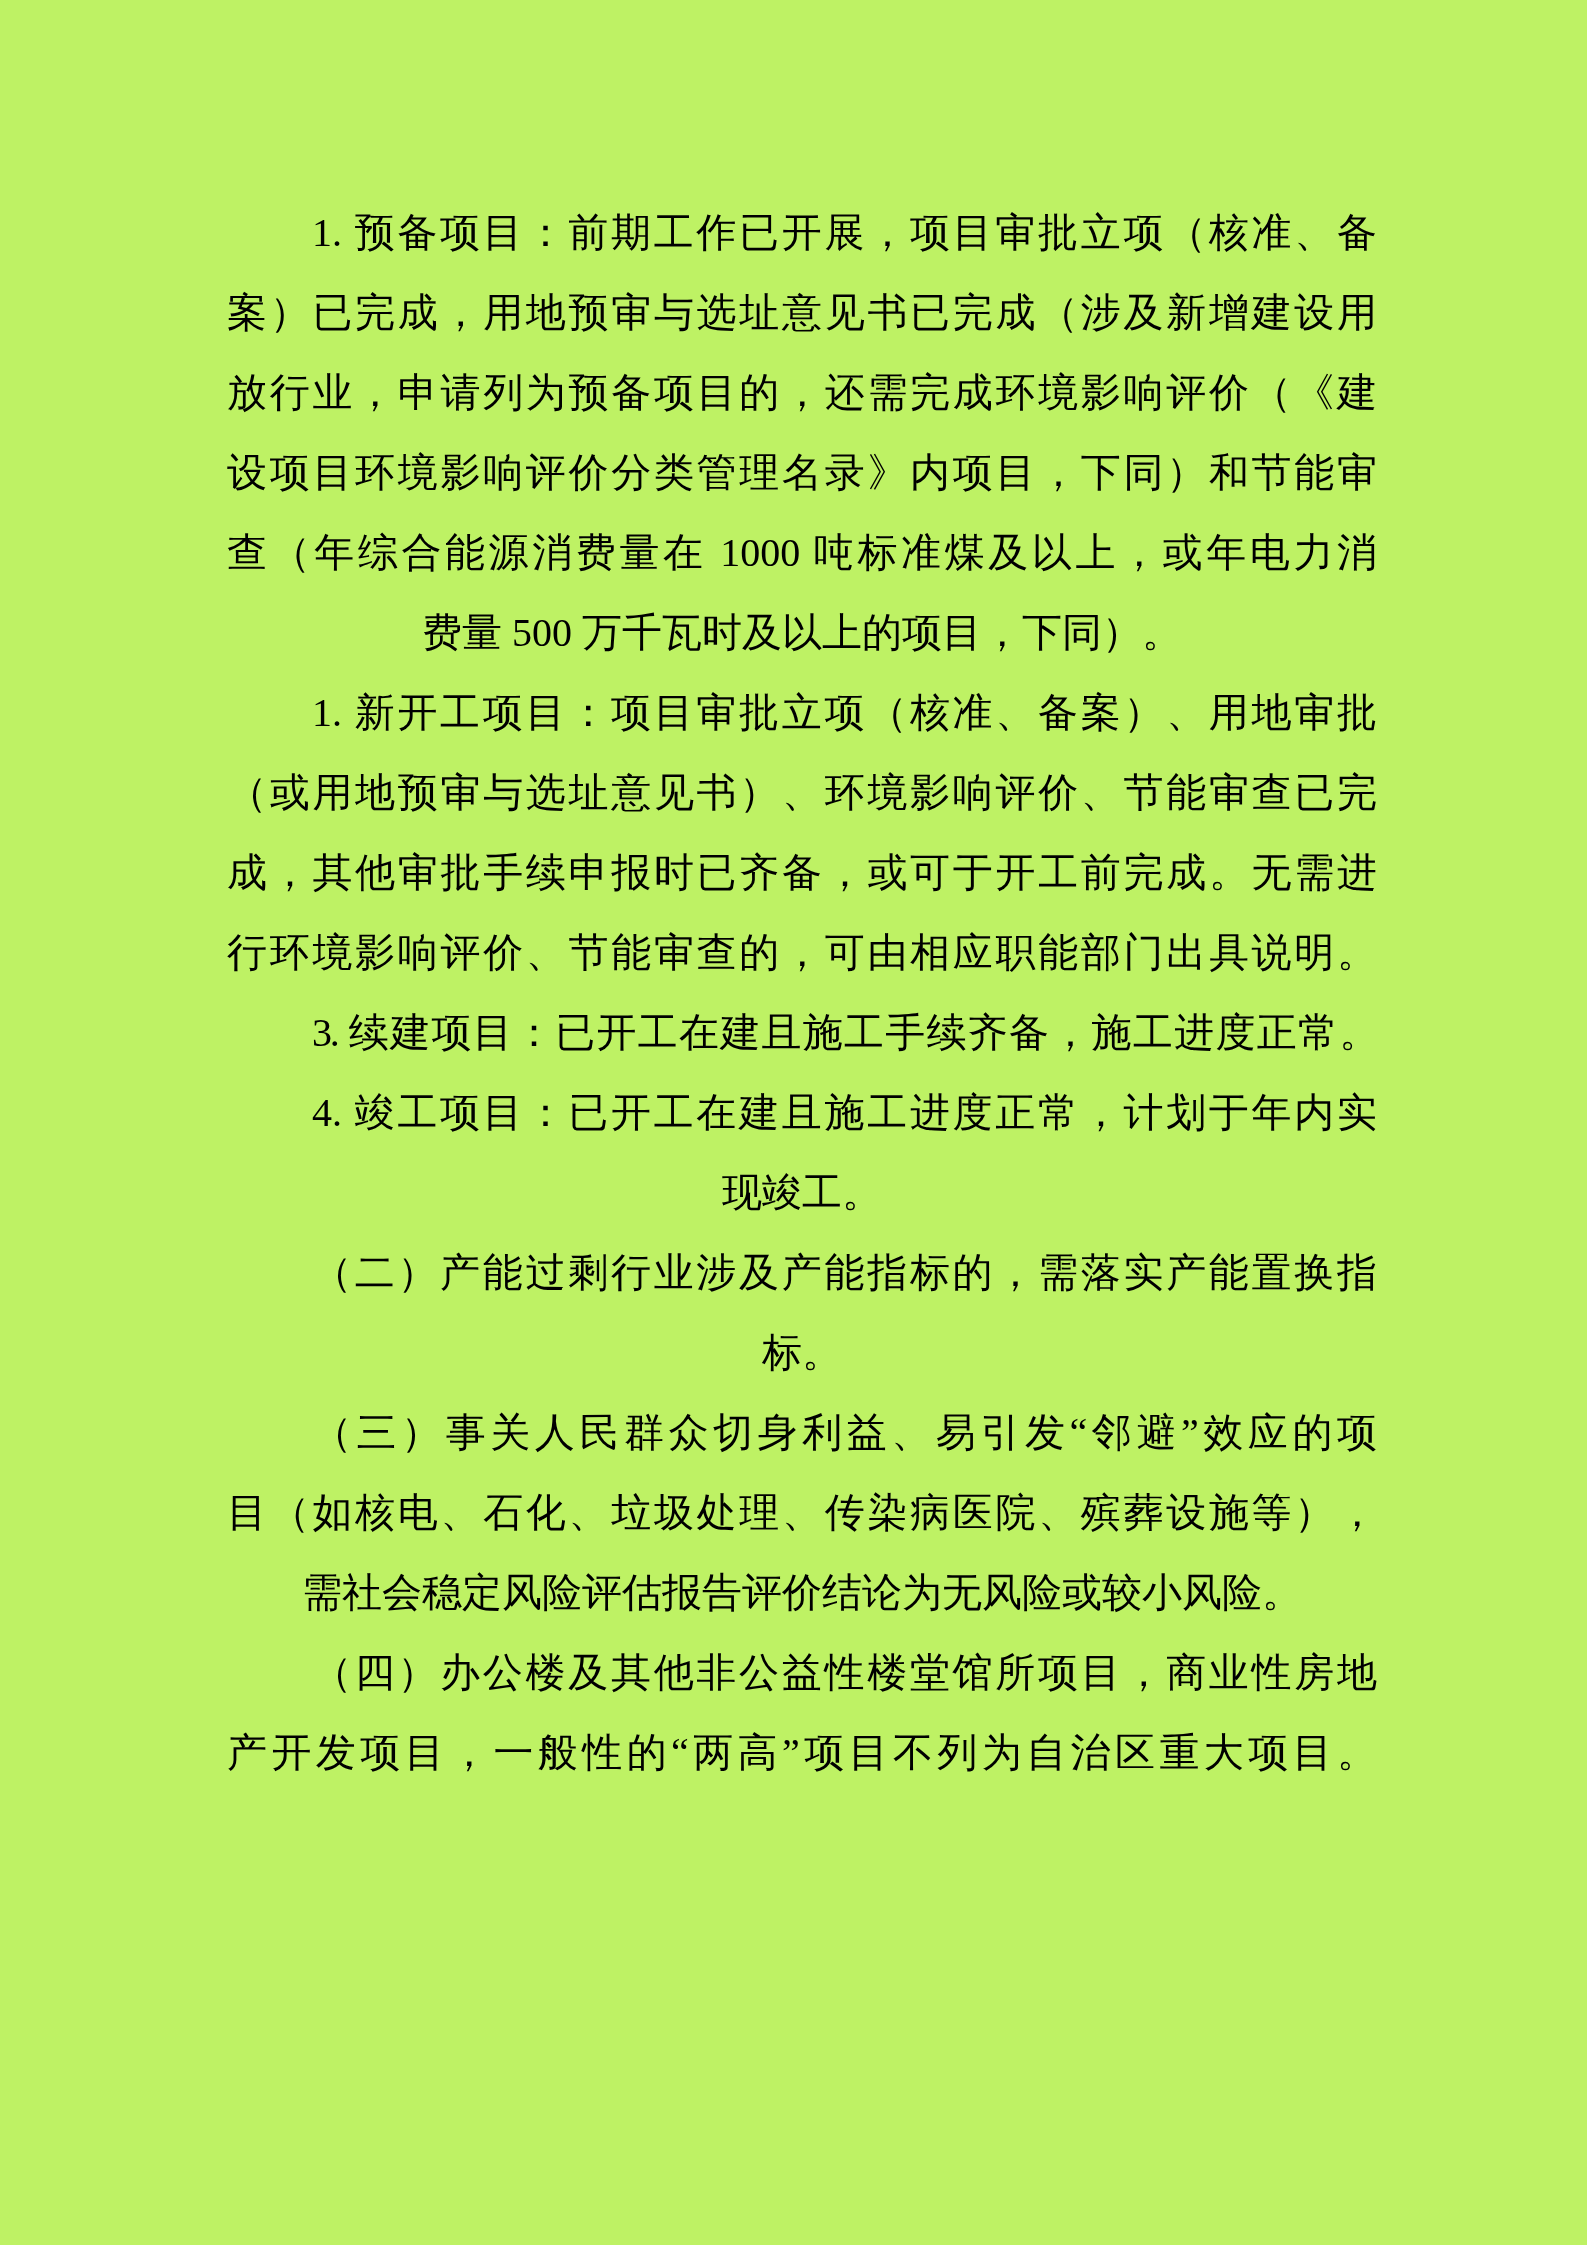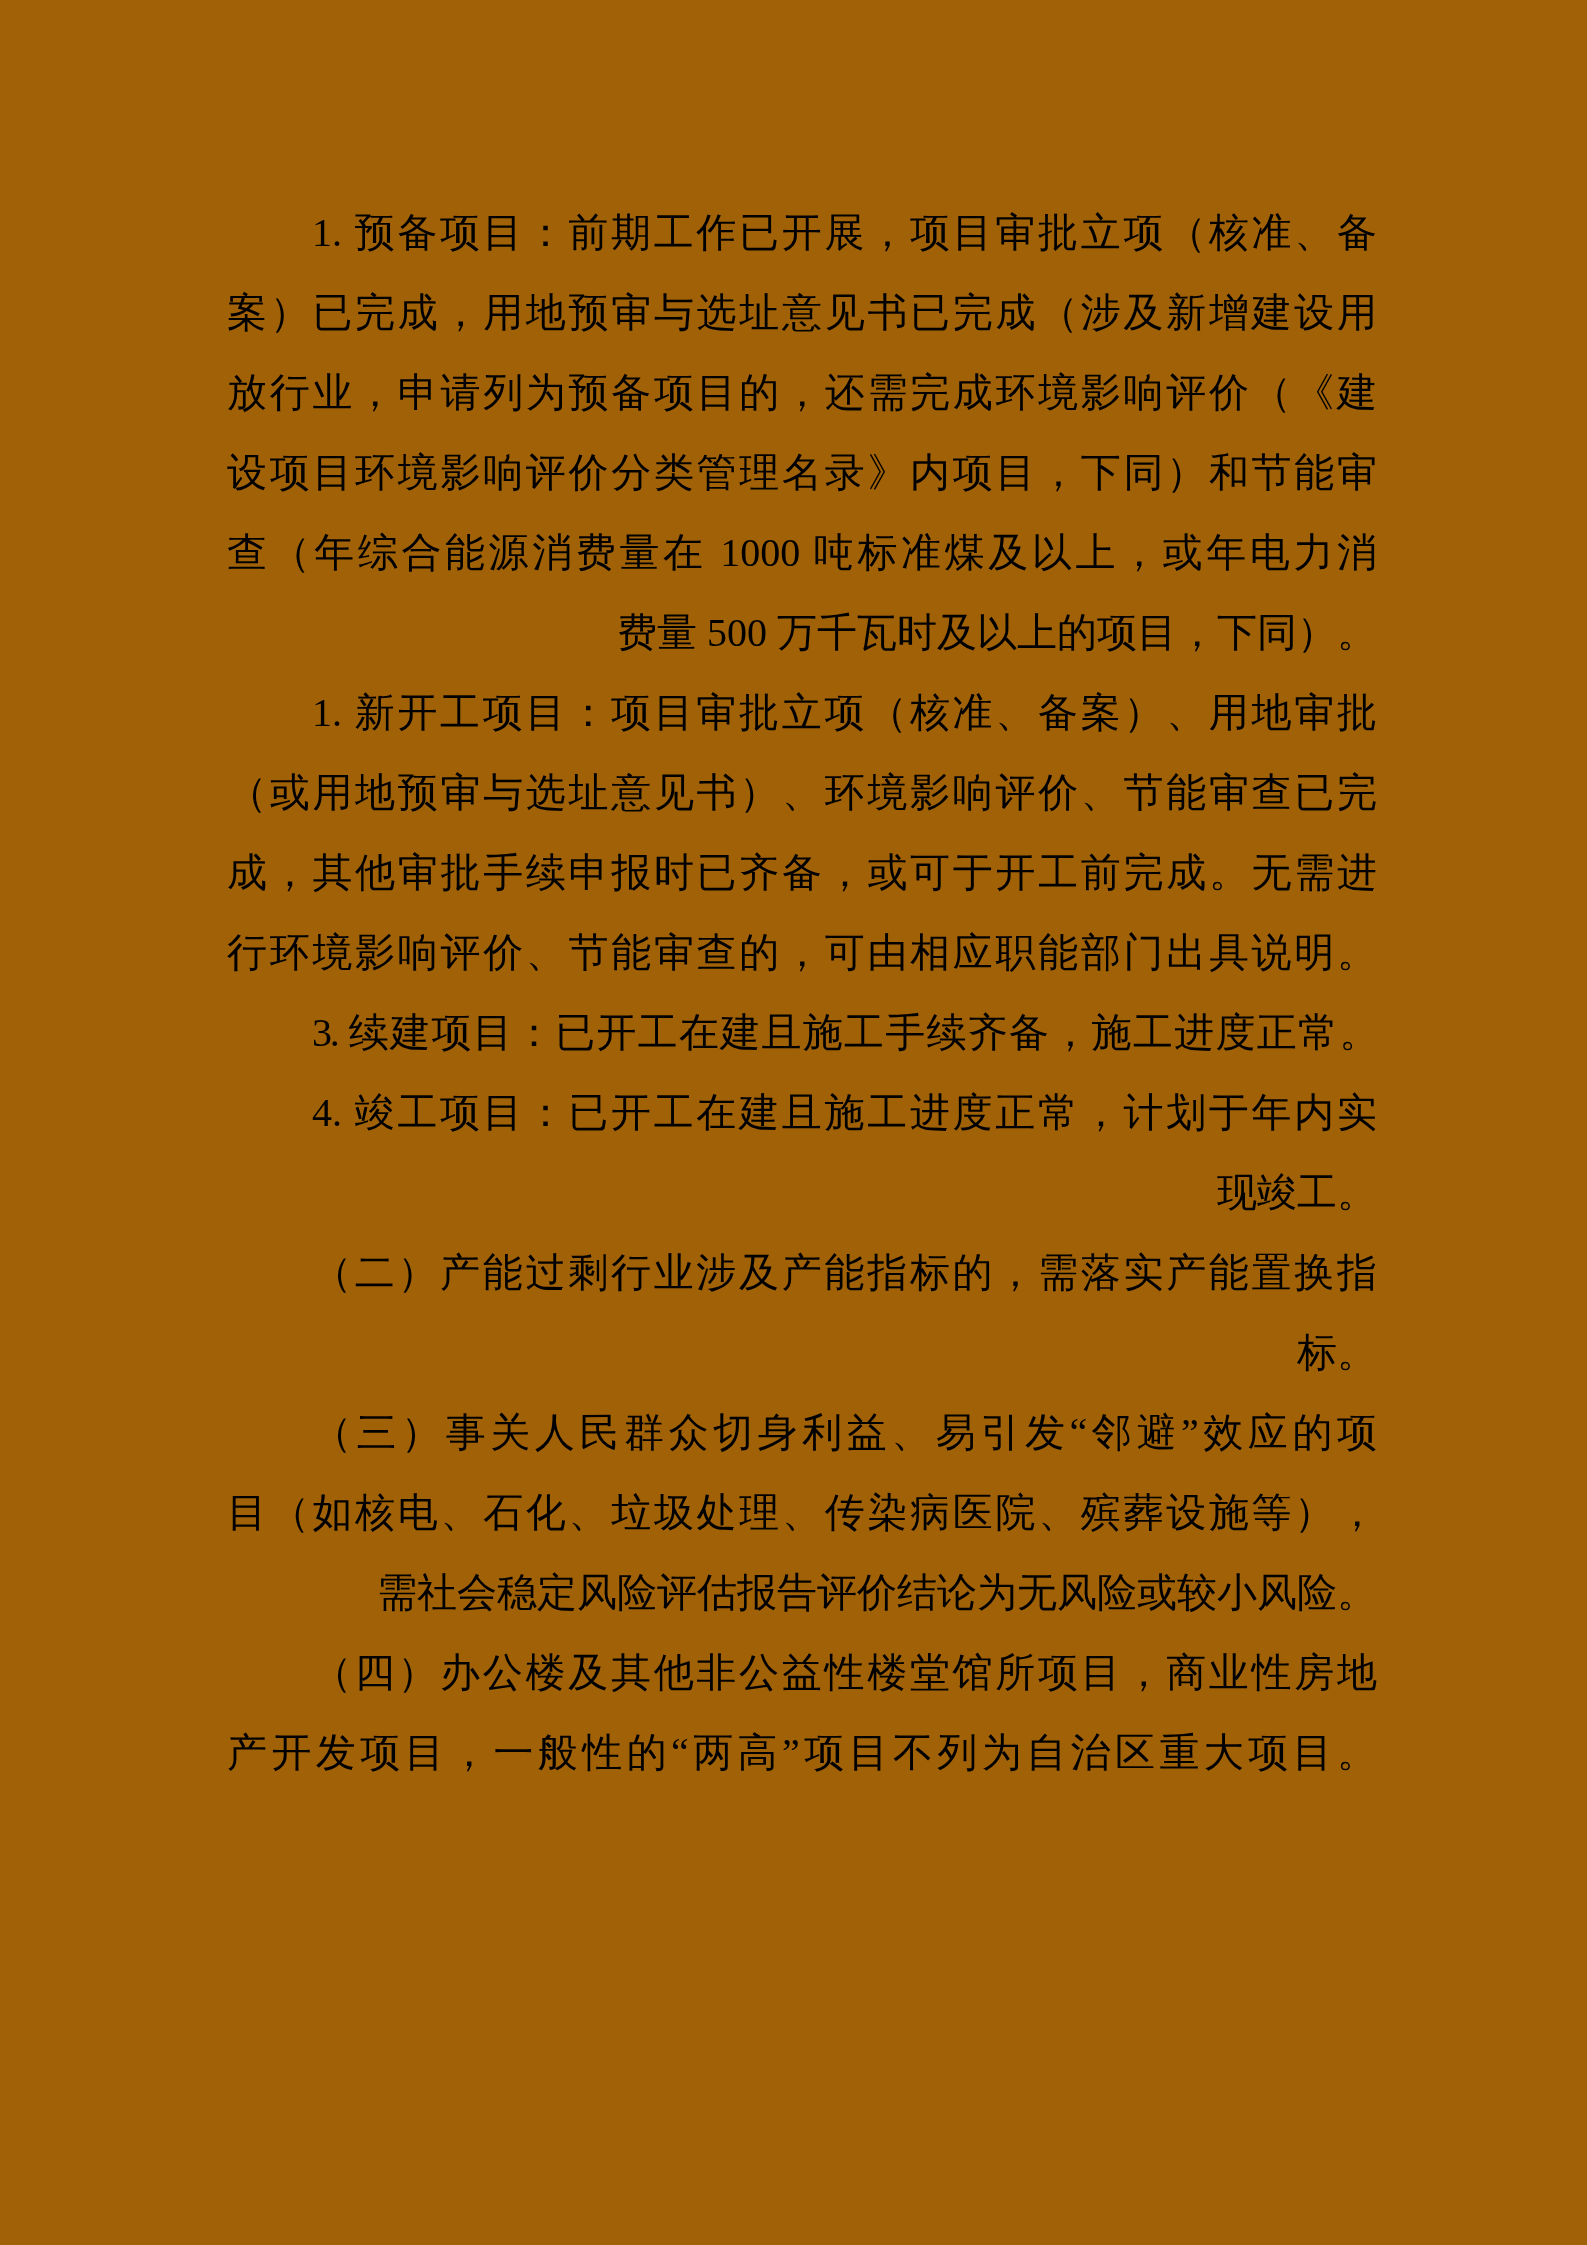--- a/index.html
+++ b/index.html
@@ -14,35 +14,35 @@
     overflow: hidden;
     font-family: "Liberation Serif", "DejaVu Serif", serif;
     color: #000000;
   }
   .page {
     position: absolute;
     left: 0;
     top: 0;
     width: 1587px;
     height: 2245px;
-    background: #a16207;
+    background: #bef264;
   }
   .doc {
     position: absolute;
     left: 227px;
     top: 193px;
     width: 1150px;
   }
   .line {
     font-size: 40px;
     height: 80px;
     line-height: 80px;
     white-space: normal;
     word-break: keep-all;
-    text-align: right;
+    text-align: center;
     color: #000000;
   }
   .line.fill {
     text-align: justify;
     text-align-last: justify;
   }
   .line.indent {
     text-indent: 85px;
   }
   .line.squeeze {

